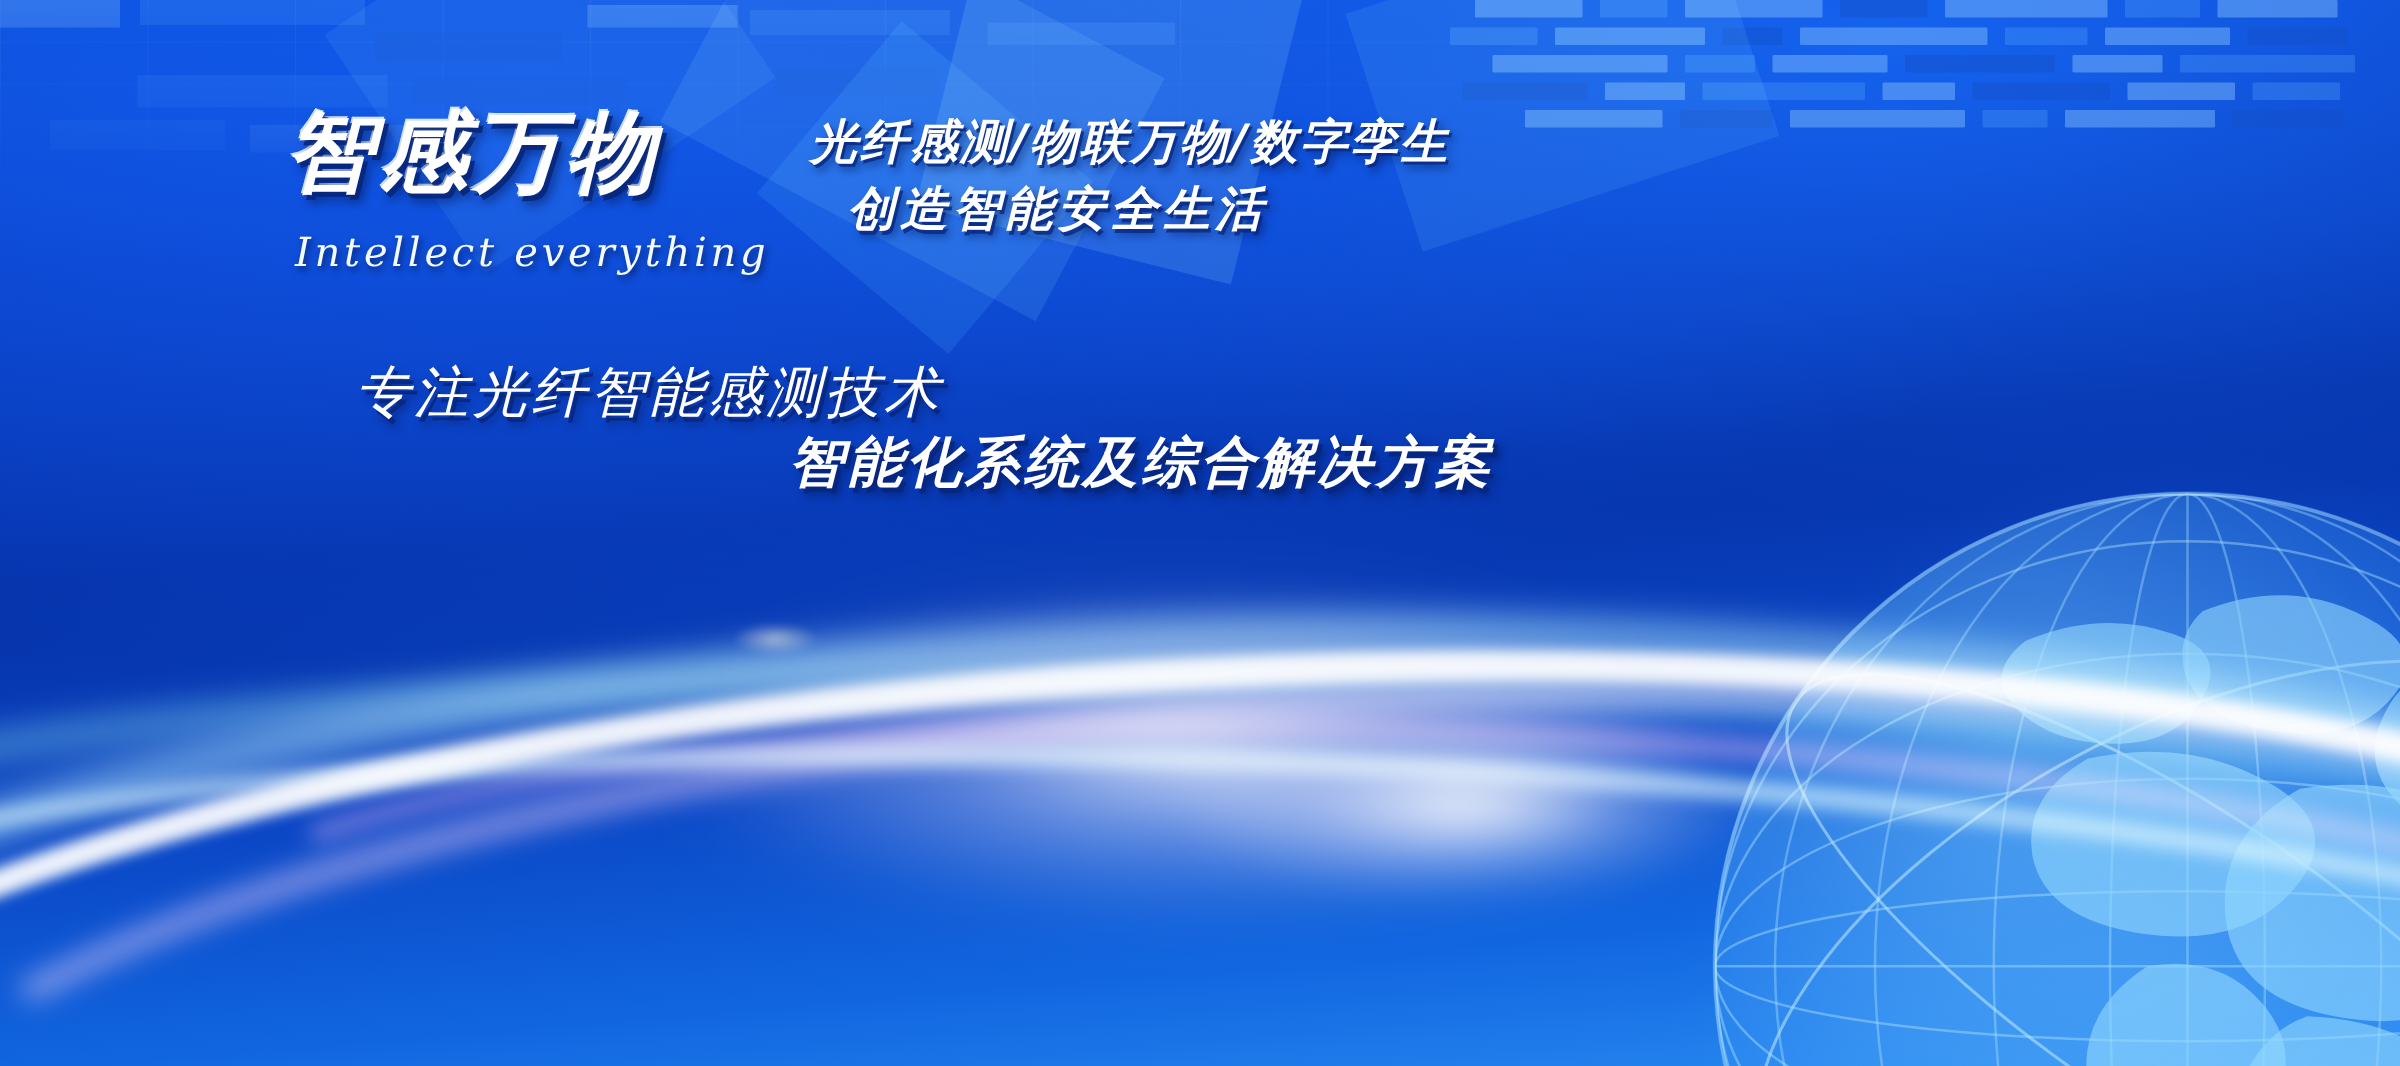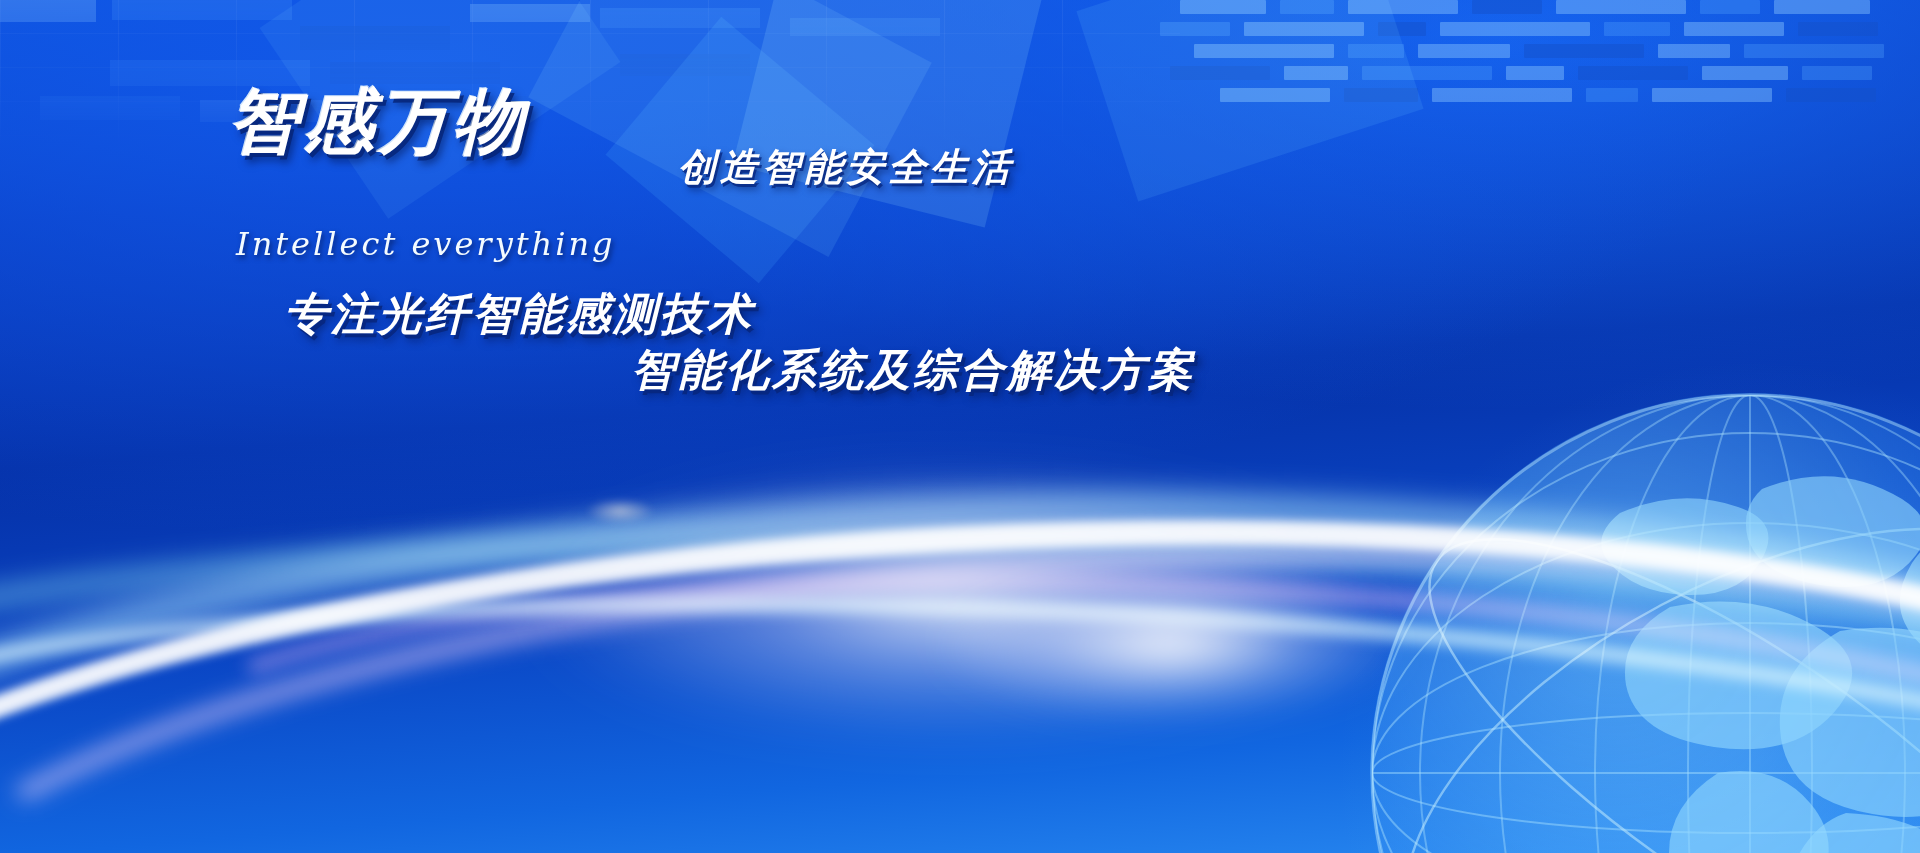--- a/index.html
+++ b/index.html
@@ -163,21 +163,20 @@
     white-space:nowrap;
   }
   .hero-en {
     position:absolute; left:236px; top:183px;
     font-family:"DejaVu Serif", serif;
     font-style:italic; font-weight:400;
     font-size:32px; letter-spacing:3px;
     color:#f4fbff;
     text-shadow:2px 3px 5px rgba(4,26,90,.75);
     white-space:nowrap;
-    margin-top:42px;
   }
 
   .tag-line1 {
     position:absolute; left:648px; top:88px;
     font-family:"DejaVu Sans", sans-serif;
     font-weight:700; font-style:italic;
     font-size:38px; letter-spacing:2px;
     color:#ffffff;
     text-shadow:
        2px 3px 0 rgba(8,40,130,.8),
@@ -192,21 +191,21 @@
     color:#ffffff;
     text-shadow:
        2px 3px 0 rgba(8,40,130,.8),
        4px 5px 7px rgba(2,18,75,.6);
     white-space:nowrap;
   }
 
   .sub-line1 {
     position:absolute; left:284px; top:285px;
     font-family:"DejaVu Sans", sans-serif;
-    font-weight:700; font-style:italic;
+    font-weight:400; font-style:italic;
     font-size:44px; letter-spacing:3px;
     color:#ffffff;
     text-shadow:
        3px 4px 0 rgba(7,38,125,.85),
        5px 6px 8px rgba(2,18,75,.6);
     white-space:nowrap;
   }
   .sub-line2 {
     position:absolute; left:590px; top:341px;
     font-family:"DejaVu Sans", sans-serif;
@@ -345,20 +344,21 @@
     <div class="glowcore"></div>
     <div class="glowcore2"></div>
   </div>
   <div class="lensflare"></div>
 
   <div class="content">
     <div class="hero-main">智感万物</div>
 
     <div class="hero-en">Intellect everything</div>
 
+    <div class="tag-line1">光纤感测/物联万物/数字孪生</div>
 
     <div class="tag-line2">创造智能安全生活</div>
 
     <div class="sub-line1">专注光纤智能感测技术</div>
 
     <div class="sub-line2">智能化系统及综合解决方案</div>
   </div>
 
 </div>
 

